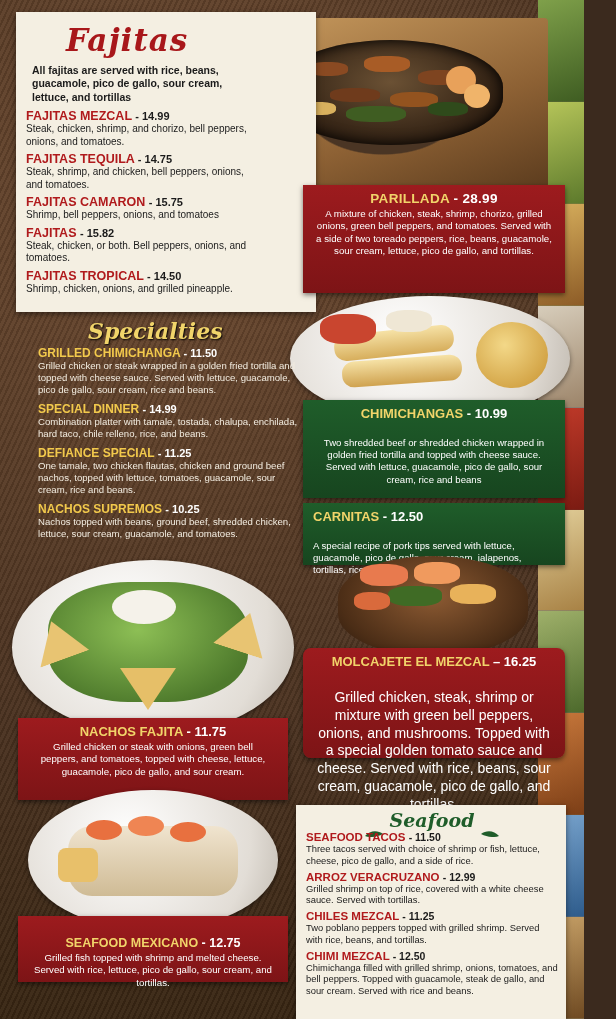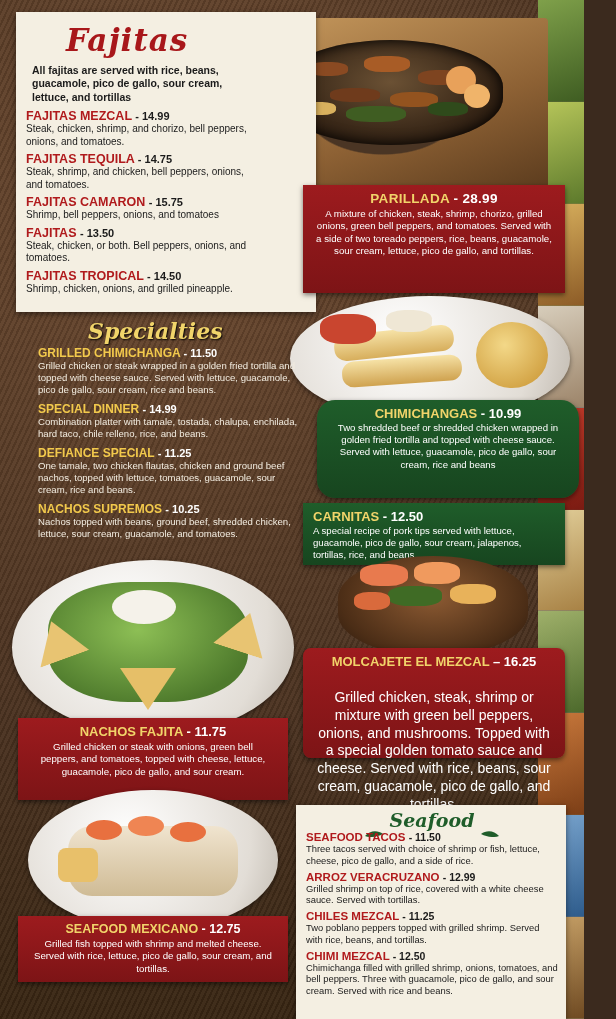--- a/index.html
+++ b/index.html
@@ -97,22 +97,22 @@
 
   
   .greenbox {
     position: absolute;
     background: linear-gradient(180deg,#1f5d2a,#17451f);
     color: #fff; box-shadow: 0 2px 5px rgba(0,0,0,0.5);
     padding: 6px 10px; text-align: center;
   }
   .greenbox h3 { font-size: 13px; color: #f1d46a; }
   .greenbox h3 .pp { color: #fff; }
-  .greenbox p { font-size: 9.6px; line-height: 1.27; margin-top: 1px; }
-  #chimichangas-box { left: 317px; top: 400px; width: 262px; height: 98px; border-radius: 18px; }
+  .greenbox p { font-size: 9.6px; line-height: 1.27; margin-top: 16px; }
+  #chimichangas-box { left: 303px; top: 400px; width: 262px; height: 98px; }
   #carnitas-box { left: 303px; top: 503px; width: 262px; height: 62px; text-align: left; }
   #carnitas-box h3 { text-align: left; }
 
   
   .molcajete {
     position: absolute; left: 303px; top: 648px; width: 262px; height: 110px;
     background: linear-gradient(180deg,#9d1b1e,#7d1416);
     color: #fff; text-align: center; padding: 6px 10px;
     box-shadow: 0 2px 5px rgba(0,0,0,0.5);
     border-radius: 8px;
@@ -129,21 +129,21 @@
     box-shadow: 0 2px 5px rgba(0,0,0,0.5);
   }
   .nachos-box h3 { font-size: 13px; color: #f1d46a; }
   .nachos-box h3 .pp { color: #fff; }
   .nachos-box p { font-size: 9.7px; line-height: 1.28; margin-top: 2px; }
 
   
   .sfmex-box {
     position: absolute; left: 18px; top: 916px; width: 270px; height: 66px;
     background: linear-gradient(180deg,#9d1b1e,#7d1416);
-    color: #fff; text-align: center; padding: 6px 10px;
+    color: #fff; text-align: center; padding: 20px 10px;
     box-shadow: 0 2px 5px rgba(0,0,0,0.5);
   }
   .sfmex-box h3 { font-size: 12.5px; color: #f1d46a; }
   .sfmex-box h3 .pp { color: #fff; }
   .sfmex-box p { font-size: 9.7px; line-height: 1.27; margin-top: 2px; }
 
   
   .seafood-panel {
     position: absolute; left: 296px; top: 805px; width: 270px; height: 218px;
     background: #f4efe2; box-shadow: 0 2px 6px rgba(0,0,0,0.5);
@@ -218,21 +218,21 @@
         <span class="price">- 14.75</span></div>
       <div class="item-desc">Steak, shrimp, and chicken, bell peppers, onions, and tomatoes.</div>
     </div>
     <div class="item">
       <div class="item-head"><span>FAJITAS CAMARON</span>
         <span class="price">- 15.75</span></div>
       <div class="item-desc">Shrimp, bell peppers, onions, and tomatoes</div>
     </div>
     <div class="item">
       <div class="item-head"><span>FAJITAS</span>
-        <span class="price">- 13.50</span></div>
+        <span class="price">- 15.82</span></div>
       <div class="item-desc">Steak, chicken, or both. Bell peppers, onions, and tomatoes.</div>
     </div>
     <div class="item">
       <div class="item-head"><span>FAJITAS TROPICAL</span>
         <span class="price">- 14.50</span></div>
       <div class="item-desc">Shrimp, chicken, onions, and grilled pineapple.</div>
     </div>
   </div>
 
   <div class="parillada">
@@ -354,18 +354,18 @@
       <div class="item-desc">Grilled shrimp on top of rice, covered with a white cheese sauce. Served with tortillas.</div>
     </div>
     <div class="item">
       <div class="item-head"><span>CHILES MEZCAL</span>
         <span class="price">- 11.25</span></div>
       <div class="item-desc">Two poblano peppers topped with grilled shrimp. Served with rice, beans, and tortillas.</div>
     </div>
     <div class="item">
       <div class="item-head"><span>CHIMI MEZCAL</span>
         <span class="price">- 12.50</span></div>
-      <div class="item-desc">Chimichanga filled with grilled shrimp, onions, tomatoes, and bell peppers. Three with guacamole, pico de gallo, and sour cream. Served with rice and beans.</div>
+      <div class="item-desc">Chimichanga filled with grilled shrimp, onions, tomatoes, and bell peppers. Topped with guacamole, steak de gallo, and sour cream. Served with rice and beans.</div>
     </div>
   </div>
 
   <div class="disclaimer">*Consuming raw or uncooked meats, poultry, seafood, or eggs may increase your risk of food borne illness.</div>
 </div>
 
 </body></html>

